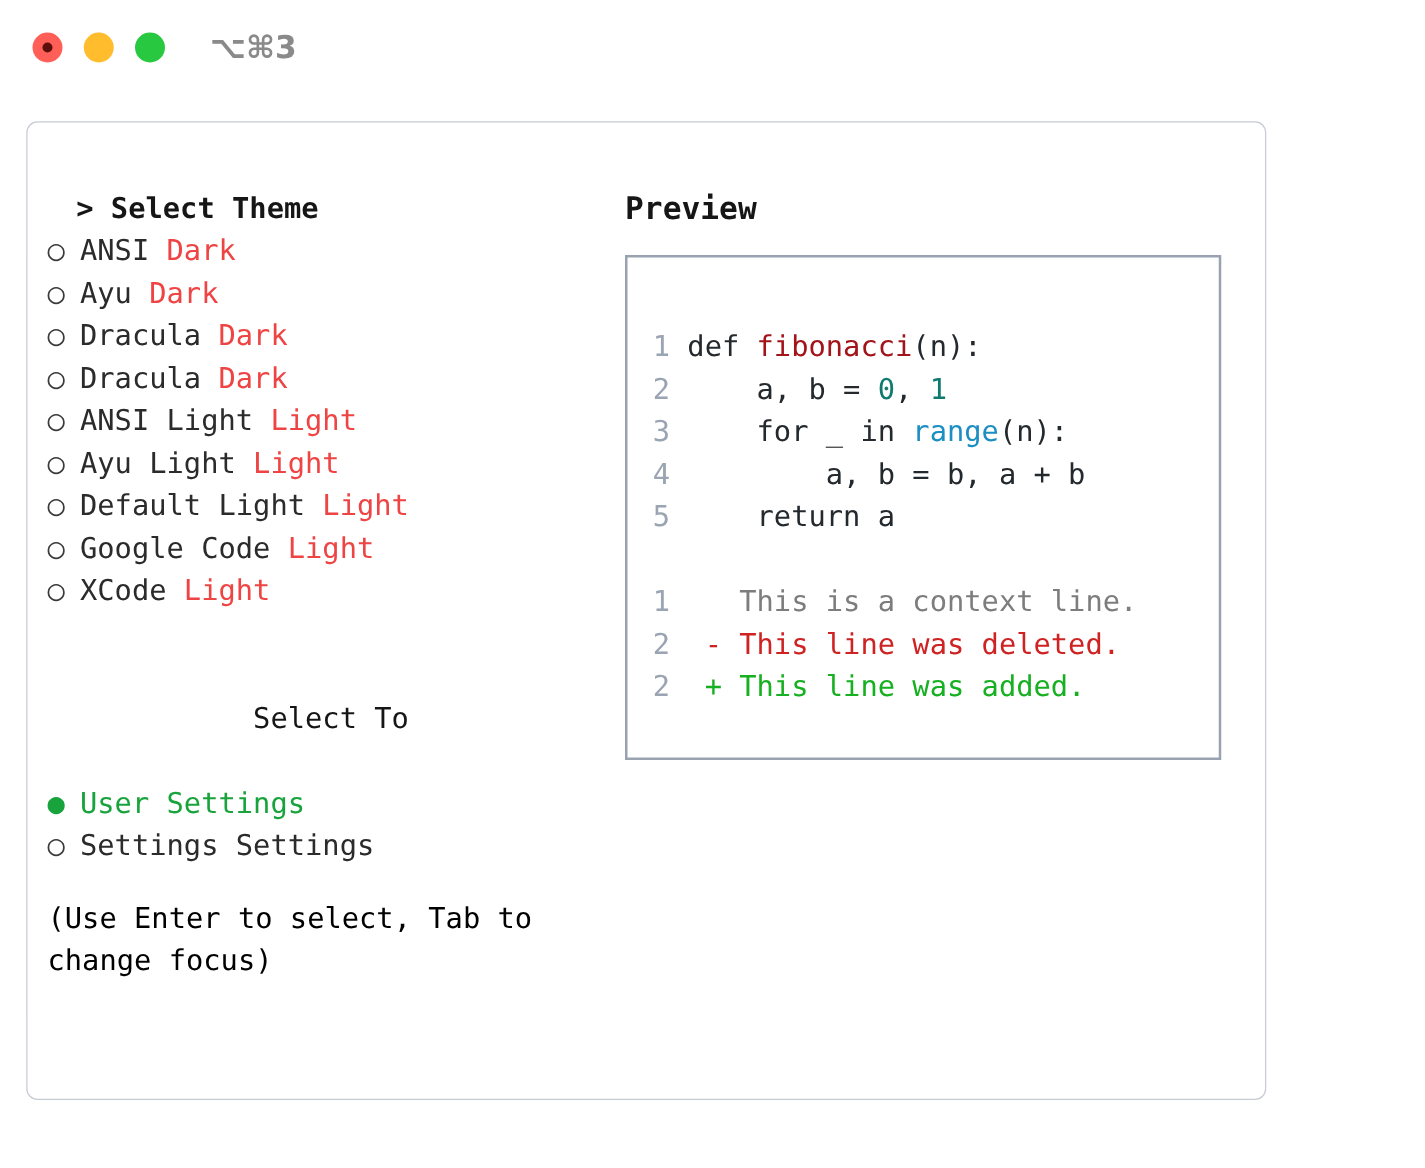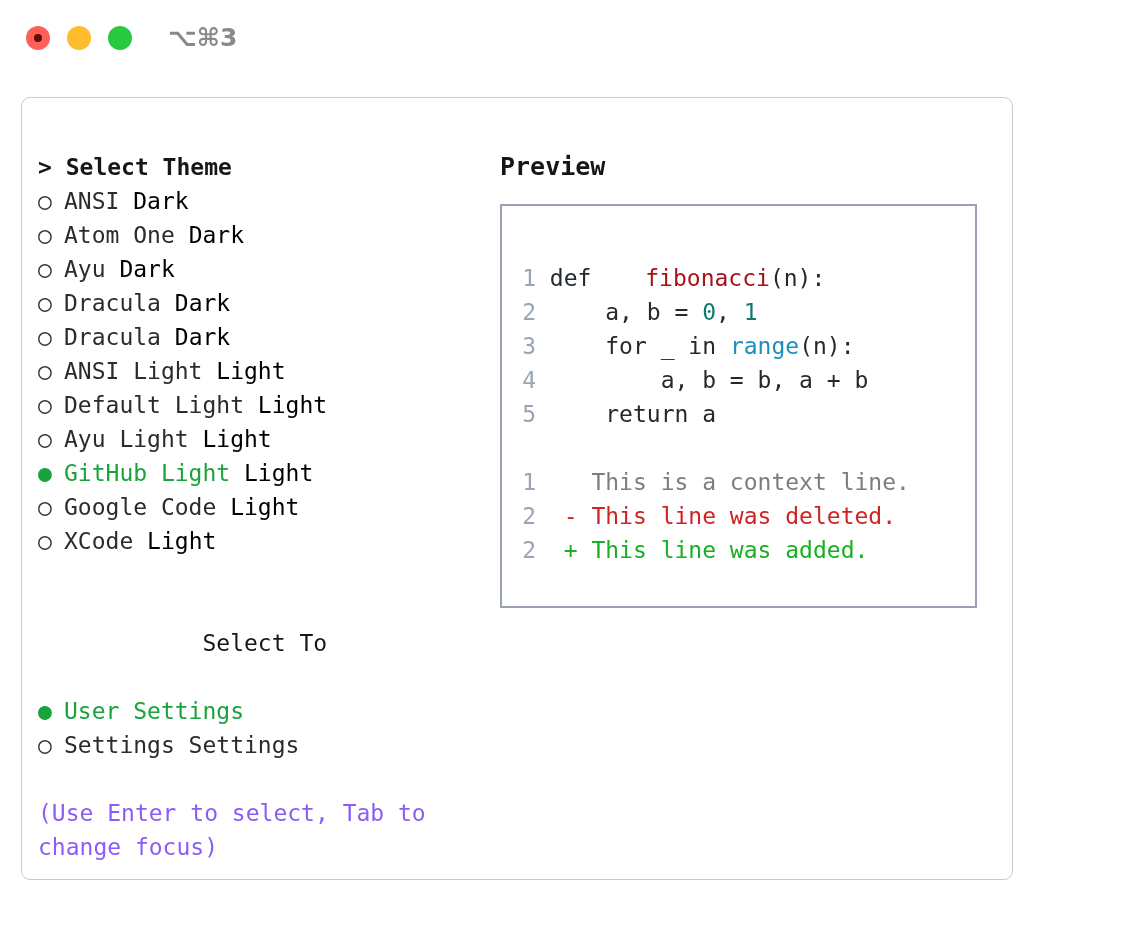--- a/index.html
+++ b/index.html
@@ -94,52 +94,53 @@
     left: 16px;
     top: 52px;
     width: 440px;
   }
   .list-header {
     font-size: 23px;
     font-weight: bold;
     color: #161616;
     line-height: 34px;
     white-space: pre;
+    margin-left: 23px;
   }
   .row {
     font-size: 23px;
     line-height: 34px;
     color: #2b2b2b;
     white-space: pre;
     display: block;
   }
   .marker {
     display: inline-block;
     width: 26px;
     color: #3a3a3a;
   }
   .marker.sel { color: #19a33c; }
   .name { color: #2b2b2b; }
   .row.selected .name { color: #19a33c; }
-  .cat { color: #000000; }
+  .cat { color: #ef4444; }
 
   .section-header {
     font-size: 23px;
     line-height: 34px;
     color: #161616;
     white-space: pre;
     display: block;
   }
   .spacer { height: 34px; }
 
   .hint {
-    margin-top: 34px;
-    font-size: 23px;
-    line-height: 34px;
-    color: #8b5cf6;
+    margin-top: 24px;
+    font-size: 23px;
+    line-height: 34px;
+    color: #000000;
     width: 410px;
     white-space: pre-wrap;
     word-break: break-word;
   }
 
   
   .right-col {
     position: absolute;
     left: 478px;
     top: 52px;
@@ -168,21 +169,21 @@
     line-height: 34px;
   }
   .cline { white-space: pre; }
   .ln {
     color: #9aa4b2;
     display: inline-block;
     width: 17px;
     text-align: right;
   }
   .tok-plain   { color: #24292e; }
-  .tok-func    { color: #a3131a; margin-left: 40px; }
+  .tok-func    { color: #a3131a; }
   .tok-num     { color: #107a6e; }
   .tok-builtin { color: #1b8ec2; }
   .diff-ctx    { color: #7d7d7d; text-align: center; }
   .diff-del    { color: #cf2323; }
   .diff-add    { color: #16b021; }
   .blank-line  { height: 34px; }
 </style>
 </head>
 <body>
 
@@ -198,28 +199,26 @@
   </div>
 
   <div class="dialog">
     <div class="columns">
 
       <div class="left-col">
         <div class="list-header">&gt; Select Theme</div>
 
         <div id="theme-rows">
             <div class="row"><span class="marker">○</span><span class="name">ANSI</span><span class="cat"> Dark</span></div>
-            <div class="row"><span class="marker">○</span><span class="name">Atom One</span><span class="cat"> Dark</span></div>
             <div class="row"><span class="marker">○</span><span class="name">Ayu</span><span class="cat"> Dark</span></div>
             <div class="row"><span class="marker">○</span><span class="name">Dracula</span><span class="cat"> Dark</span></div>
             <div class="row"><span class="marker">○</span><span class="name">Dracula</span><span class="cat"> Dark</span></div>
             <div class="row"><span class="marker">○</span><span class="name">ANSI Light</span><span class="cat"> Light</span></div>
+            <div class="row"><span class="marker">○</span><span class="name">Ayu Light</span><span class="cat"> Light</span></div>
             <div class="row"><span class="marker">○</span><span class="name">Default Light</span><span class="cat"> Light</span></div>
-            <div class="row"><span class="marker">○</span><span class="name">Ayu Light</span><span class="cat"> Light</span></div>
-            <div class="row selected"><span class="marker sel">●</span><span class="name">GitHub Light</span><span class="cat"> Light</span></div>
             <div class="row"><span class="marker">○</span><span class="name">Google Code</span><span class="cat"> Light</span></div>
             <div class="row"><span class="marker">○</span><span class="name">XCode</span><span class="cat"> Light</span></div>
           </div>
 
         <div class="spacer"></div>
 
         <div class="section-header">
           <span class="marker"></span><span>Select To</span>
         </div>
 

